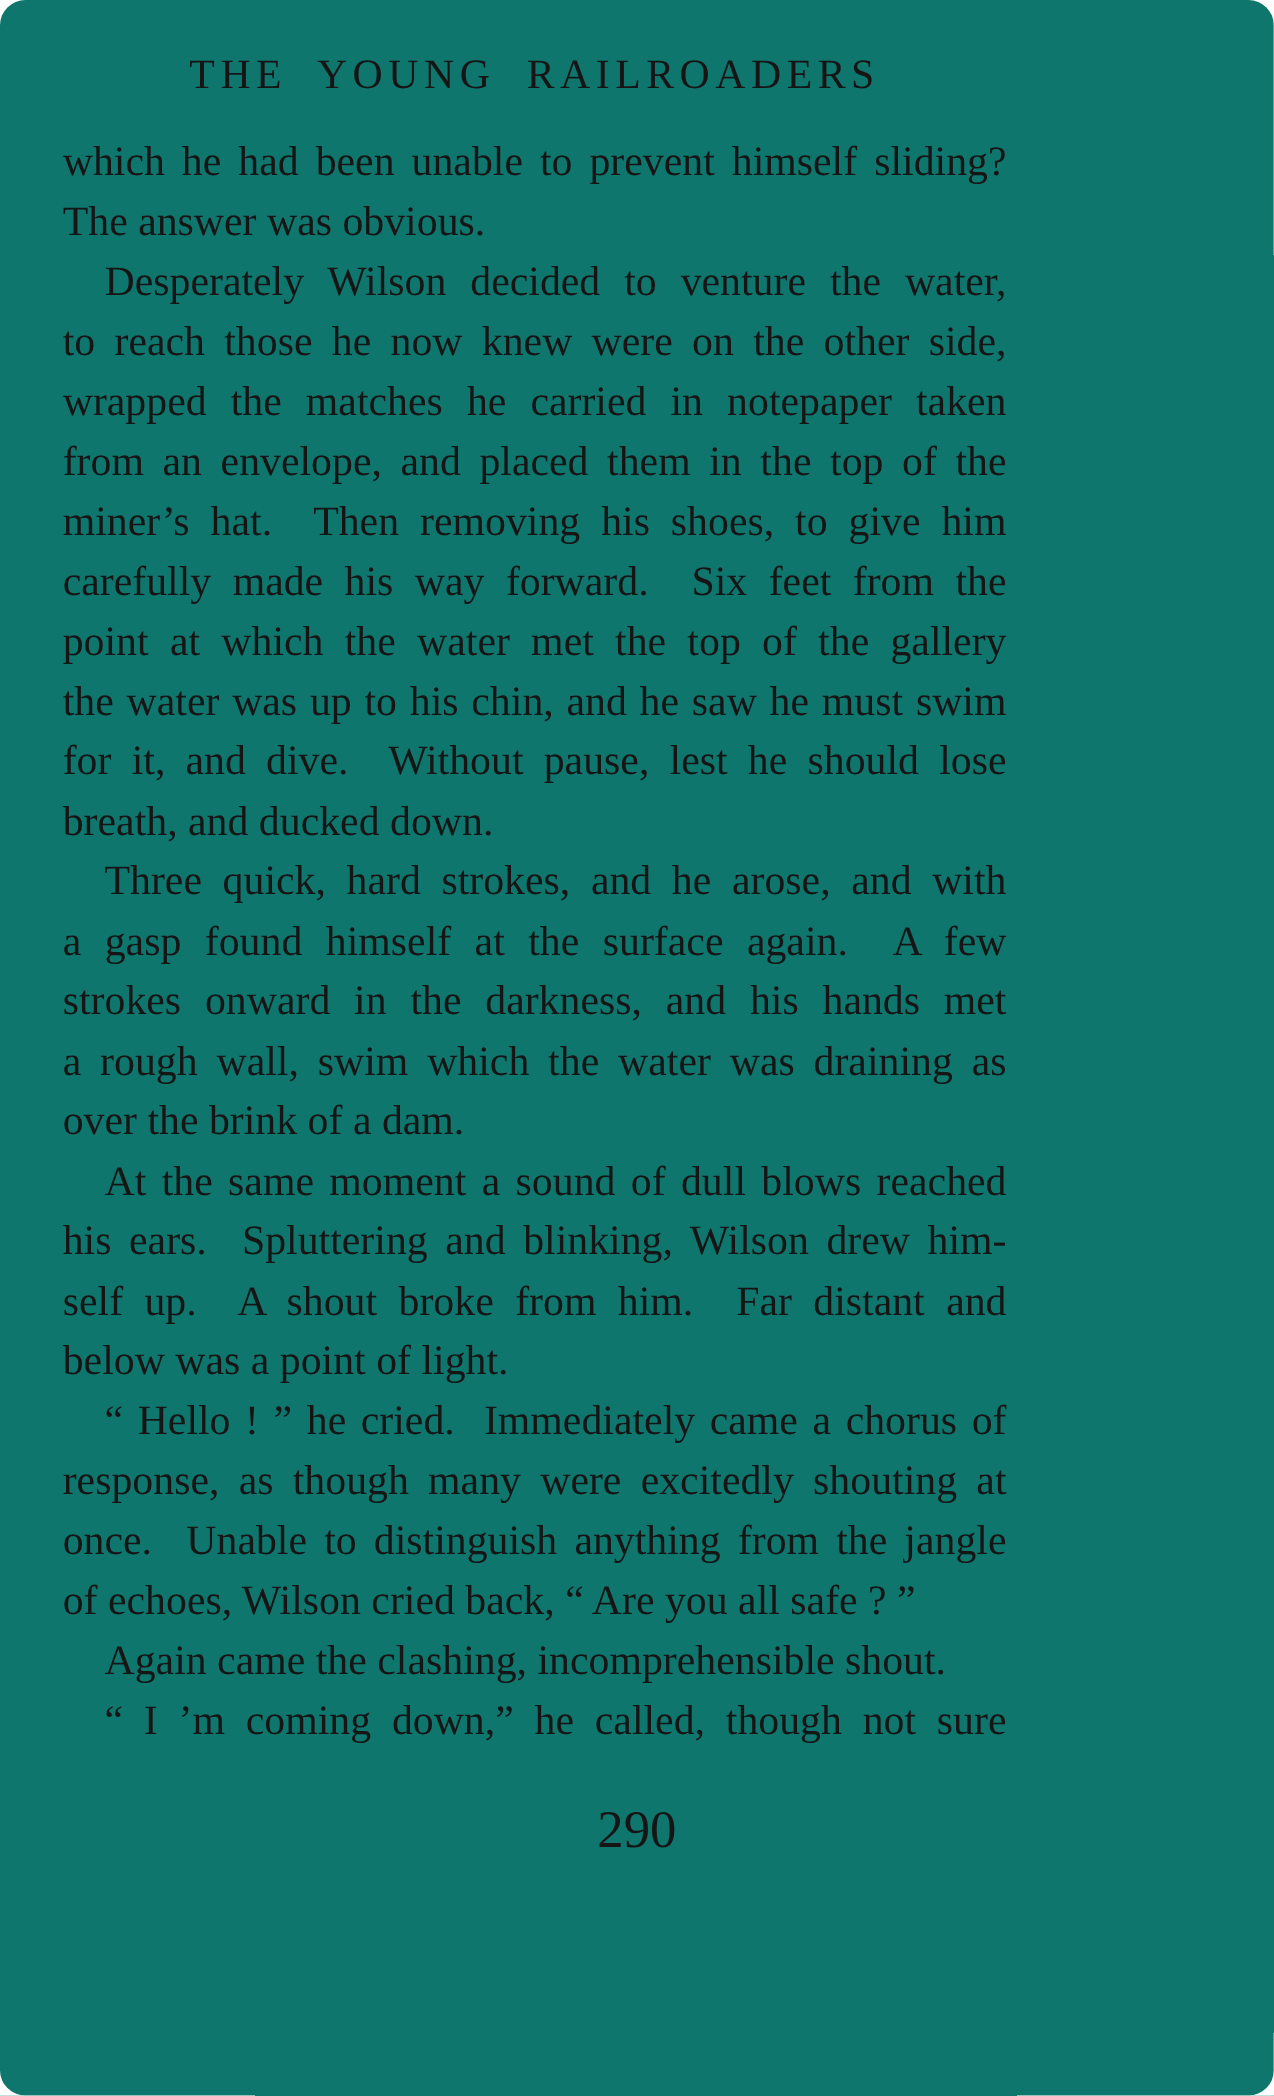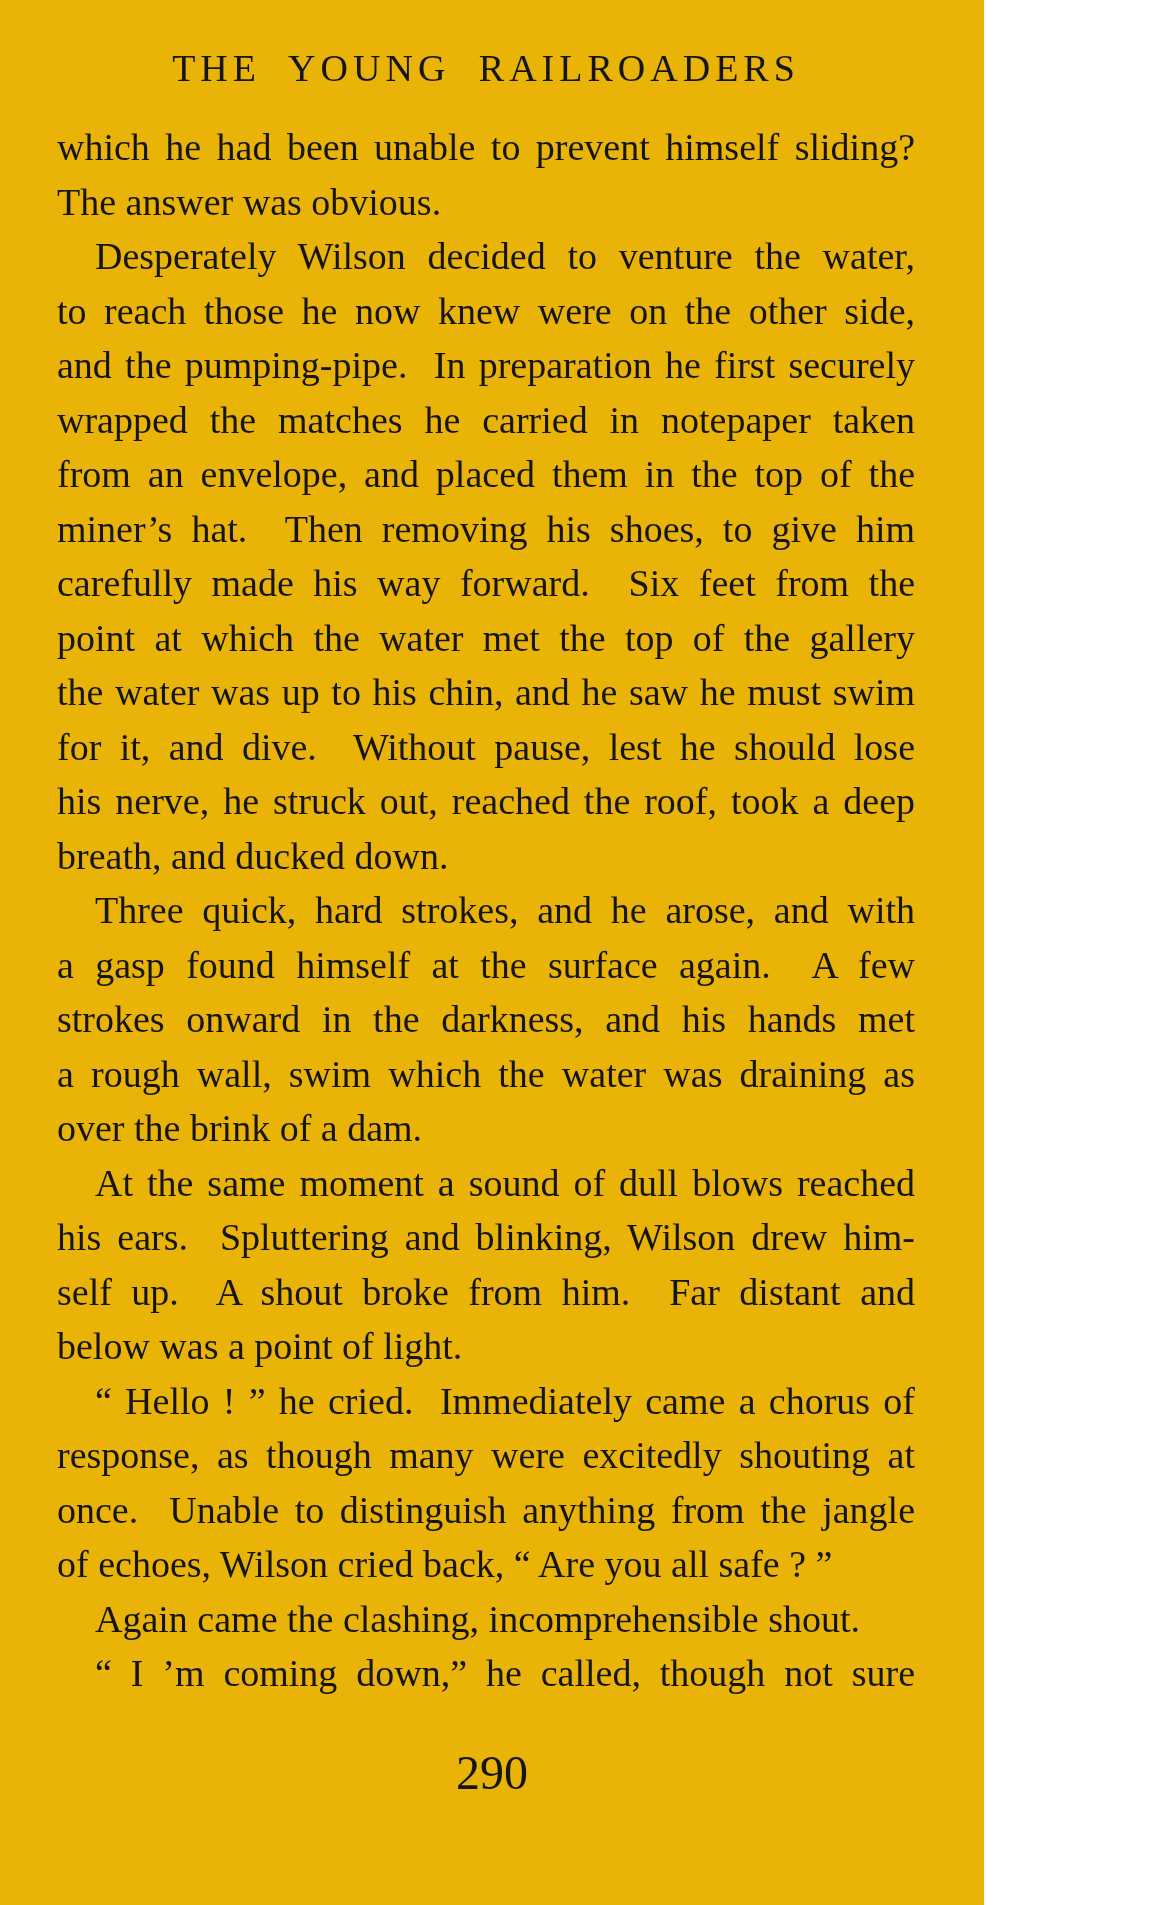--- a/index.html
+++ b/index.html
@@ -2,26 +2,27 @@
 <html><head>
 <meta charset="utf-8">
 <style>
   html, body {
     margin: 0;
     padding: 0;
     background: #ffffff;
   }
   .page {
     position: relative;
-    width: 984px;
+    width: 1158px;
     height: 1905px;
-    background: #eab308;
+    background: #0f766e;
     color: #151515;
     font-family: "Liberation Serif", "DejaVu Serif", serif;
     overflow: hidden;
+    border-radius: 23px;
   }
   .text-block {
     margin-left: 57px;
     width: 858px;
   }
   .running-head {
     margin: 0;
     padding-top: 46px;
     font-size: 38px;
     font-weight: normal;
@@ -61,29 +62,27 @@
 <div class="page">
   <div class="text-block">
     <header>
       <h1 class="running-head">THE YOUNG RAILROADERS</h1>
     </header>
     <main class="body-text">
         <div class="line justify">which he had been unable to prevent himself sliding?</div>
         <div class="line plain">The answer was obvious.</div>
         <div class="line justify indent">Desperately Wilson decided to venture the water,</div>
         <div class="line justify">to reach those he now knew were on the other side,</div>
-        <div class="line justify">and the pumping-pipe.&nbsp; In preparation he first securely</div>
         <div class="line justify">wrapped the matches he carried in notepaper taken</div>
         <div class="line justify">from an envelope, and placed them in the top of the</div>
         <div class="line justify">miner’s hat.&nbsp; Then removing his shoes, to give him</div>
         <div class="line justify">carefully made his way forward.&nbsp; Six feet from the</div>
         <div class="line justify">point at which the water met the top of the gallery</div>
         <div class="line justify">the water was up to his chin, and he saw he must swim</div>
         <div class="line justify">for it, and dive.&nbsp; Without pause, lest he should lose</div>
-        <div class="line justify">his nerve, he struck out, reached the roof, took a deep</div>
         <div class="line plain">breath, and ducked down.</div>
         <div class="line justify indent">Three quick, hard strokes, and he arose, and with</div>
         <div class="line justify">a gasp found himself at the surface again.&nbsp; A few</div>
         <div class="line justify">strokes onward in the darkness, and his hands met</div>
         <div class="line justify">a rough wall, swim which the water was draining as</div>
         <div class="line plain">over the brink of a dam.</div>
         <div class="line justify indent">At the same moment a sound of dull blows reached</div>
         <div class="line justify">his ears.&nbsp; Spluttering and blinking, Wilson drew him-</div>
         <div class="line justify">self up.&nbsp; A shout broke from him.&nbsp; Far distant and</div>
         <div class="line plain">below was a point of light.</div>

